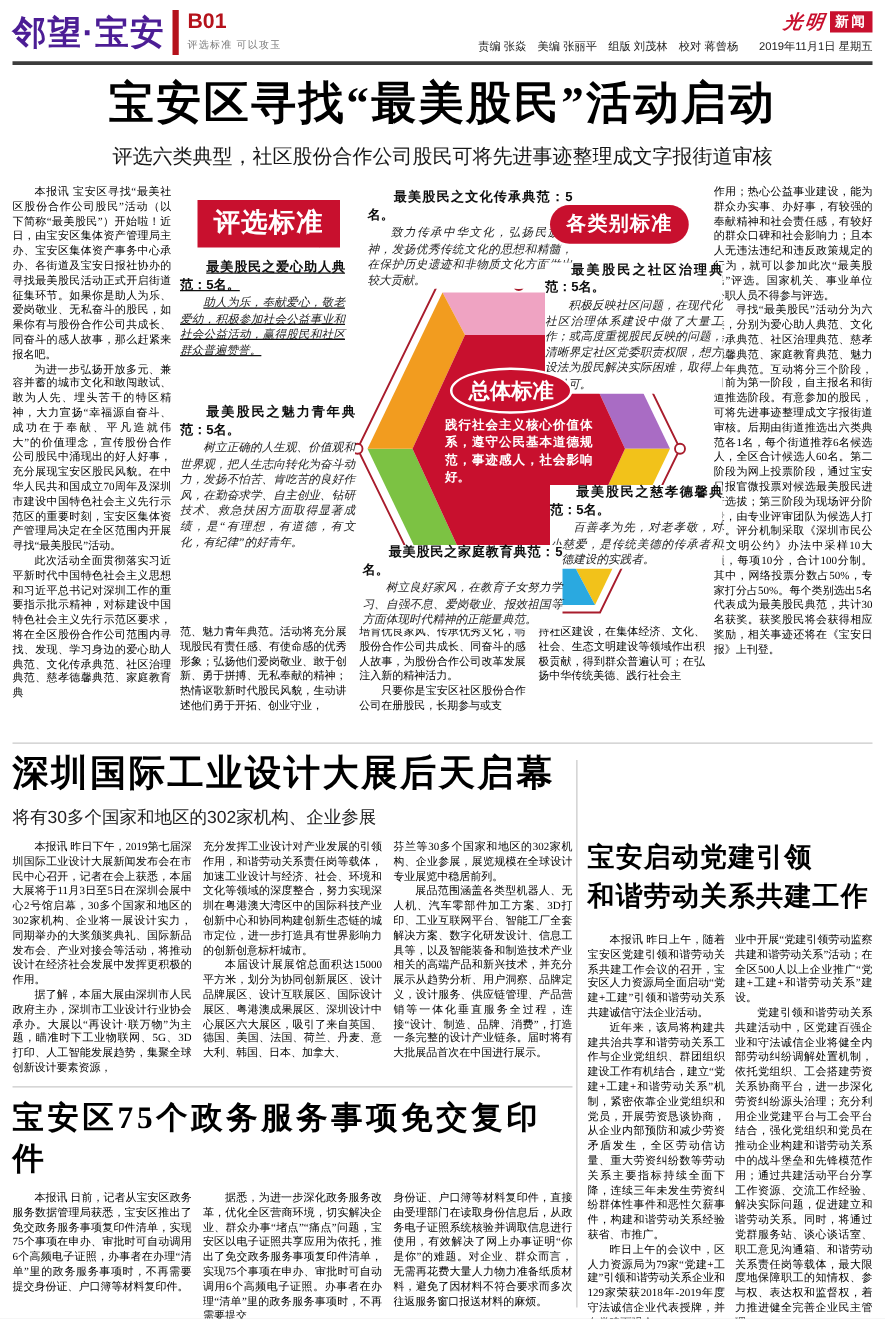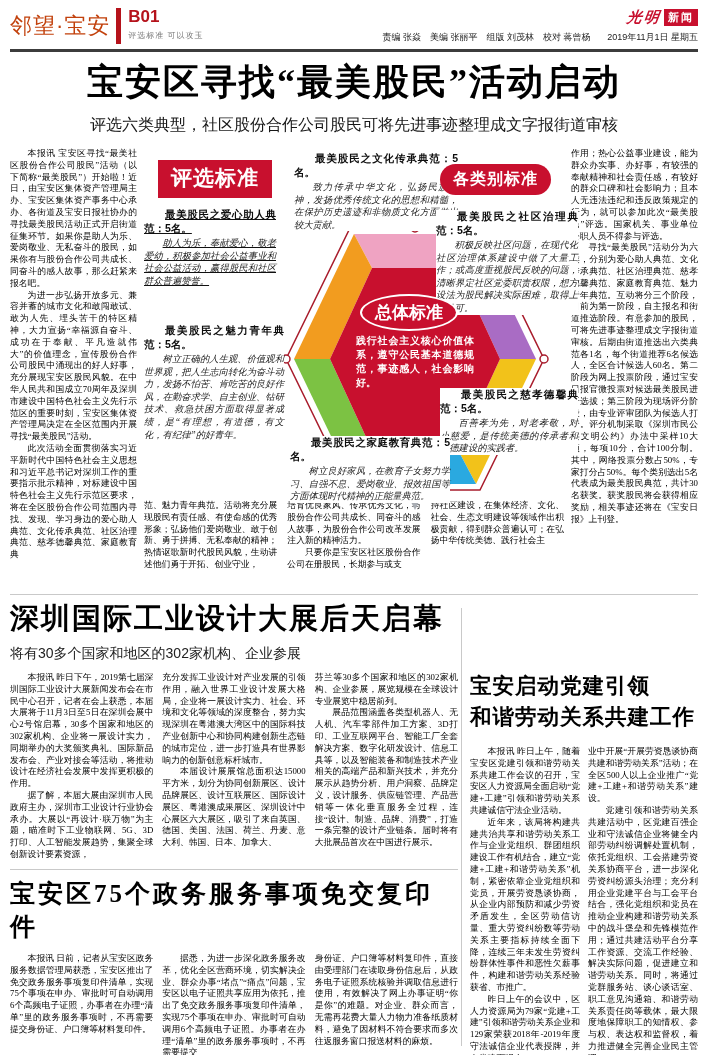--- a/index.html
+++ b/index.html
@@ -1,21 +1,21 @@
 <!DOCTYPE html>
 <html><head>
 <meta charset="utf-8">
 <style>
   html,body{margin:0;padding:0;background:#e9e9e9;}
   .page{position:relative;width:708px;height:1055px;margin:0 auto;background:#fff;overflow:hidden;
         font-family:"Liberation Serif",serif;color:#111;}
   
   .masthead{position:absolute;top:8px;left:10px;right:10px;height:40px;}
   .mh-left{position:absolute;left:0;top:0;display:flex;align-items:flex-start;}
-  .section-title{font-family:"Liberation Sans",sans-serif;font-weight:400;font-size:22px;line-height:36px;color:#c2410c;letter-spacing:1px;}
+  .section-title{font-family:"Liberation Sans",sans-serif;font-weight:700;font-size:27px;line-height:36px;color:#4c1d95;letter-spacing:1px;}
   .red-bar{width:5px;height:36px;background:#b5121b;margin:0 7px 0 6px;}
   .pageno{color:#b5121b;font:700 17px "Liberation Sans",sans-serif;line-height:18px;}
   .motto{font:400 8px "Liberation Sans",sans-serif;color:#777;margin-top:4px;letter-spacing:1px;}
   .mh-right{position:absolute;right:0;top:0;display:flex;flex-direction:column;align-items:flex-end;}
   .brand{display:flex;align-items:center;gap:3px;margin-bottom:4px;}
   .logo-script{color:#c8102e;font:italic 900 15px "Liberation Serif",serif;transform:skewX(-8deg);letter-spacing:2px;}
   .logo-box{background:#c8102e;color:#fff;font:700 11px "Liberation Sans",sans-serif;padding:1px 4px;letter-spacing:2px;}
   .credits-line{font:400 9px "Liberation Sans",sans-serif;color:#222;}
   .credits-line .issue-date{margin-left:14px;}
   .header-rule{position:absolute;top:49px;left:10px;right:10px;height:3px;background:#3c3c3c;}
@@ -197,21 +197,21 @@
 
   <section class="article2">
     <h2 class="a2-h">深圳国际工业设计大展后天启幕</h2>
     <div class="a2-sub">将有30多个国家和地区的302家机构、企业参展</div>
     <div class="a2-body col-news">
       <div class="ncol">
         <p>本报讯 昨日下午，2019第七届深圳国际工业设计大展新闻发布会在市民中心召开，记者在会上获悉，本届大展将于11月3日至5日在深圳会展中心2号馆启幕，30多个国家和地区的302家机构、企业将一展设计实力，同期举办的大奖颁奖典礼、国际新品发布会、产业对接会等活动，将推动设计在经济社会发展中发挥更积极的作用。</p>
         <p>据了解，本届大展由深圳市人民政府主办，深圳市工业设计行业协会承办。大展以“再设计·联万物”为主题，瞄准时下工业物联网、5G、3D打印、人工智能发展趋势，集聚全球创新设计要素资源，</p>
       </div>
       <div class="ncol">
-        <p class="noindent">充分发挥工业设计对产业发展的引领作用，融入世界工业设计发展大格局，企业将一展设计实力、社会、环境和文化等领域的深度整合，努力实现深圳在粤港澳大湾区中的国际科技产业创新中心和协同构建创新生态链的城市定位，进一步打造具有世界影响力的创新创意标杆城市。</p>
+        <p class="noindent">充分发挥工业设计对产业发展的引领作用，和谐劳动关系责任岗等载体，加速工业设计与经济、社会、环境和文化等领域的深度整合，努力实现深圳在粤港澳大湾区中的国际科技产业创新中心和协同构建创新生态链的城市定位，进一步打造具有世界影响力的创新创意标杆城市。</p>
         <p>本届设计展展馆总面积达15000平方米，划分为协同创新展区、设计品牌展区、设计互联展区、国际设计展区、粤港澳成果展区、深圳设计中心展区六大展区，吸引了来自英国、德国、美国、法国、荷兰、丹麦、意大利、韩国、日本、加拿大、</p>
       </div>
       <div class="ncol">
         <p class="noindent">芬兰等30多个国家和地区的302家机构、企业参展，展览规模在全球设计专业展览中稳居前列。</p>
         <p>展品范围涵盖各类型机器人、无人机、汽车零部件加工方案、3D打印、工业互联网平台、智能工厂全套解决方案、数字化研发设计、信息工具等，以及智能装备和制造技术产业相关的高端产品和新兴技术，并充分展示从趋势分析、用户洞察、品牌定义，设计服务、供应链管理、产品营销等一体化垂直服务全过程，连接“设计、制造、品牌、消费”，打造一条完整的设计产业链条。届时将有大批展品首次在中国进行展示。</p>
       </div>
     </div>
   </section>
 
   <div class="vrule"></div>
@@ -222,21 +222,21 @@
       <span>宝安启动党建引领</span><br>
       <span>和谐劳动关系共建工作</span>
     </h2>
     <div class="a3-body col-news">
       <div class="ncol">
         <p>本报讯 昨日上午，随着宝安区党建引领和谐劳动关系共建工作会议的召开，宝安区人力资源局全面启动“党建+工建”引领和谐劳动关系共建诚信守法企业活动。</p>
         <p>近年来，该局将构建共建共治共享和谐劳动关系工作与企业党组织、群团组织建设工作有机结合，建立“党建+工建+和谐劳动关系”机制，紧密依靠企业党组织和党员，开展劳资恳谈协商，从企业内部预防和减少劳资矛盾发生，全区劳动信访量、重大劳资纠纷数等劳动关系主要指标持续全面下降，连续三年未发生劳资纠纷群体性事件和恶性欠薪事件，构建和谐劳动关系经验获省、市推广。</p>
         <p>昨日上午的会议中，区人力资源局为79家“党建+工建”引领和谐劳动关系企业和129家荣获2018年-2019年度守法诚信企业代表授牌，并在党建百强企</p>
       </div>
       <div class="ncol">
-        <p class="noindent">业中开展“开展劳资恳谈协商 共建和谐劳动关系”活动；在全区500人以上企业推广“党建+工建+和谐劳动关系”建设。</p>
+        <p class="noindent">业中开展“党建引领劳动监察 共建和谐劳动关系”活动；在全区500人以上企业推广“党建+工建+和谐劳动关系”建设。</p>
         <p>党建引领和谐劳动关系共建活动中，区党建百强企业和守法诚信企业将健全内部劳动纠纷调解处置机制，依托党组织、工会搭建劳资关系协商平台，进一步深化劳资纠纷源头治理；充分利用企业党建平台与工会平台结合，强化党组织和党员在推动企业构建和谐劳动关系中的战斗堡垒和先锋模范作用；通过共建活动平台分享工作资源、交流工作经验、解决实际问题，促进建立和谐劳动关系。同时，将通过党群服务站、谈心谈话室、职工意见沟通箱、和谐劳动关系责任岗等载体，最大限度地保障职工的知情权、参与权、表达权和监督权，着力推进健全完善企业民主管理。</p>
       </div>
     </div>
   </section>
 
   <section class="article4">
     <h2 class="a4-h">宝安区75个政务服务事项免交复印件</h2>
     <div class="a4-body col-news">
       <div class="ncol">
         <p>本报讯 日前，记者从宝安区政务服务数据管理局获悉，宝安区推出了免交政务服务事项复印件清单，实现75个事项在申办、审批时可自动调用6个高频电子证照，办事者在办理“清单”里的政务服务事项时，不再需要提交身份证、户口簿等材料复印件。</p>

